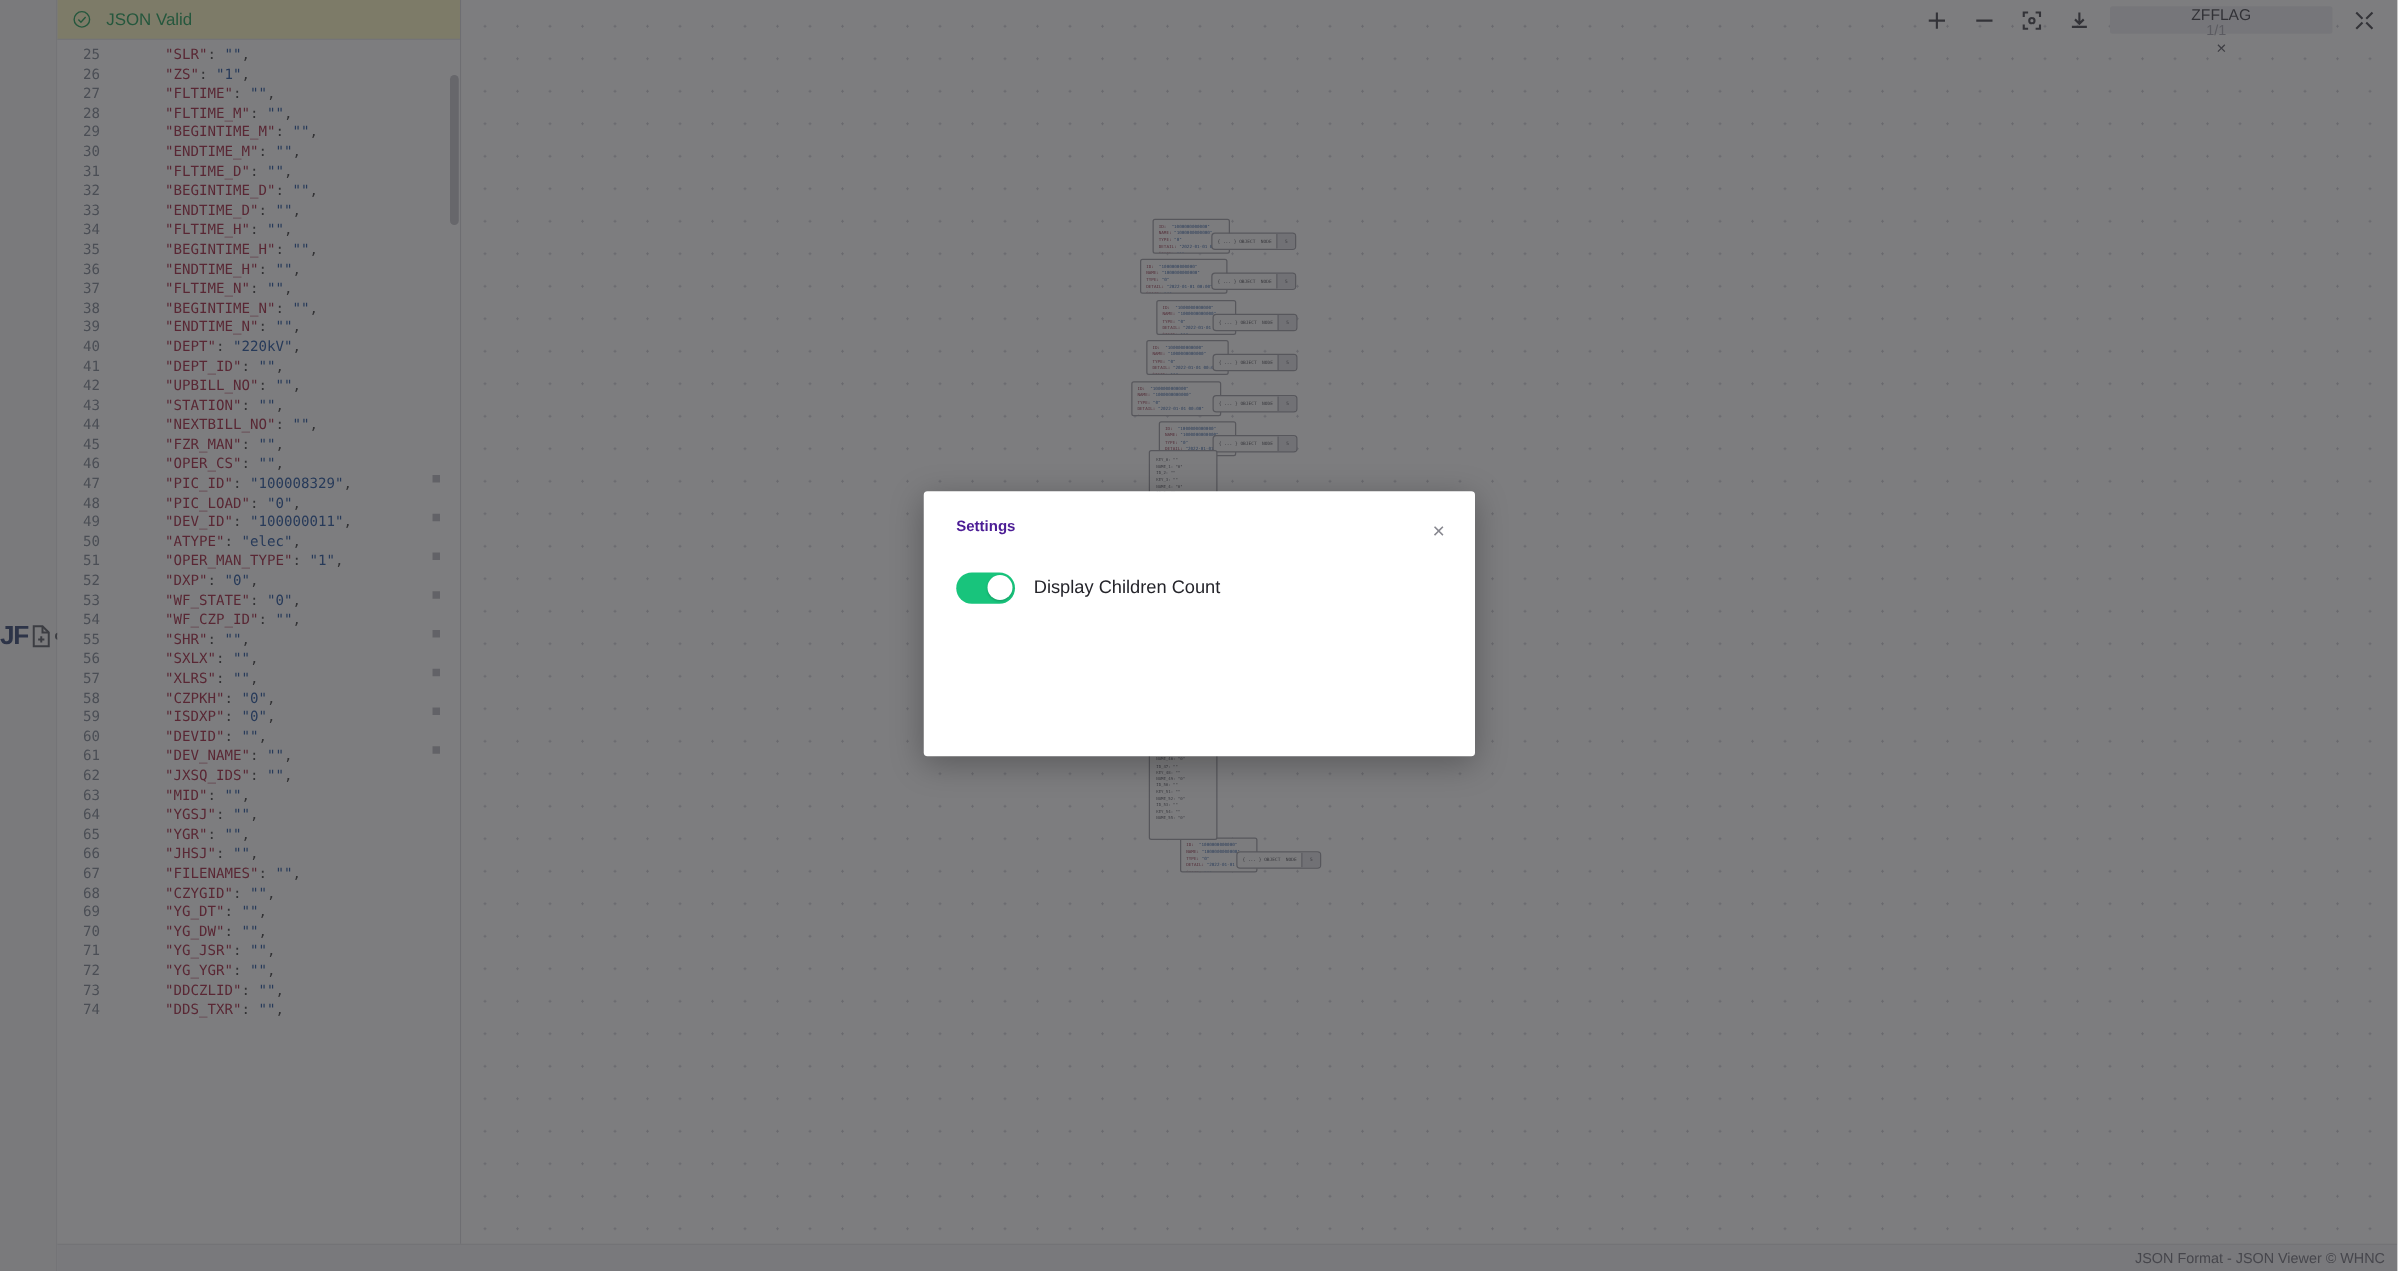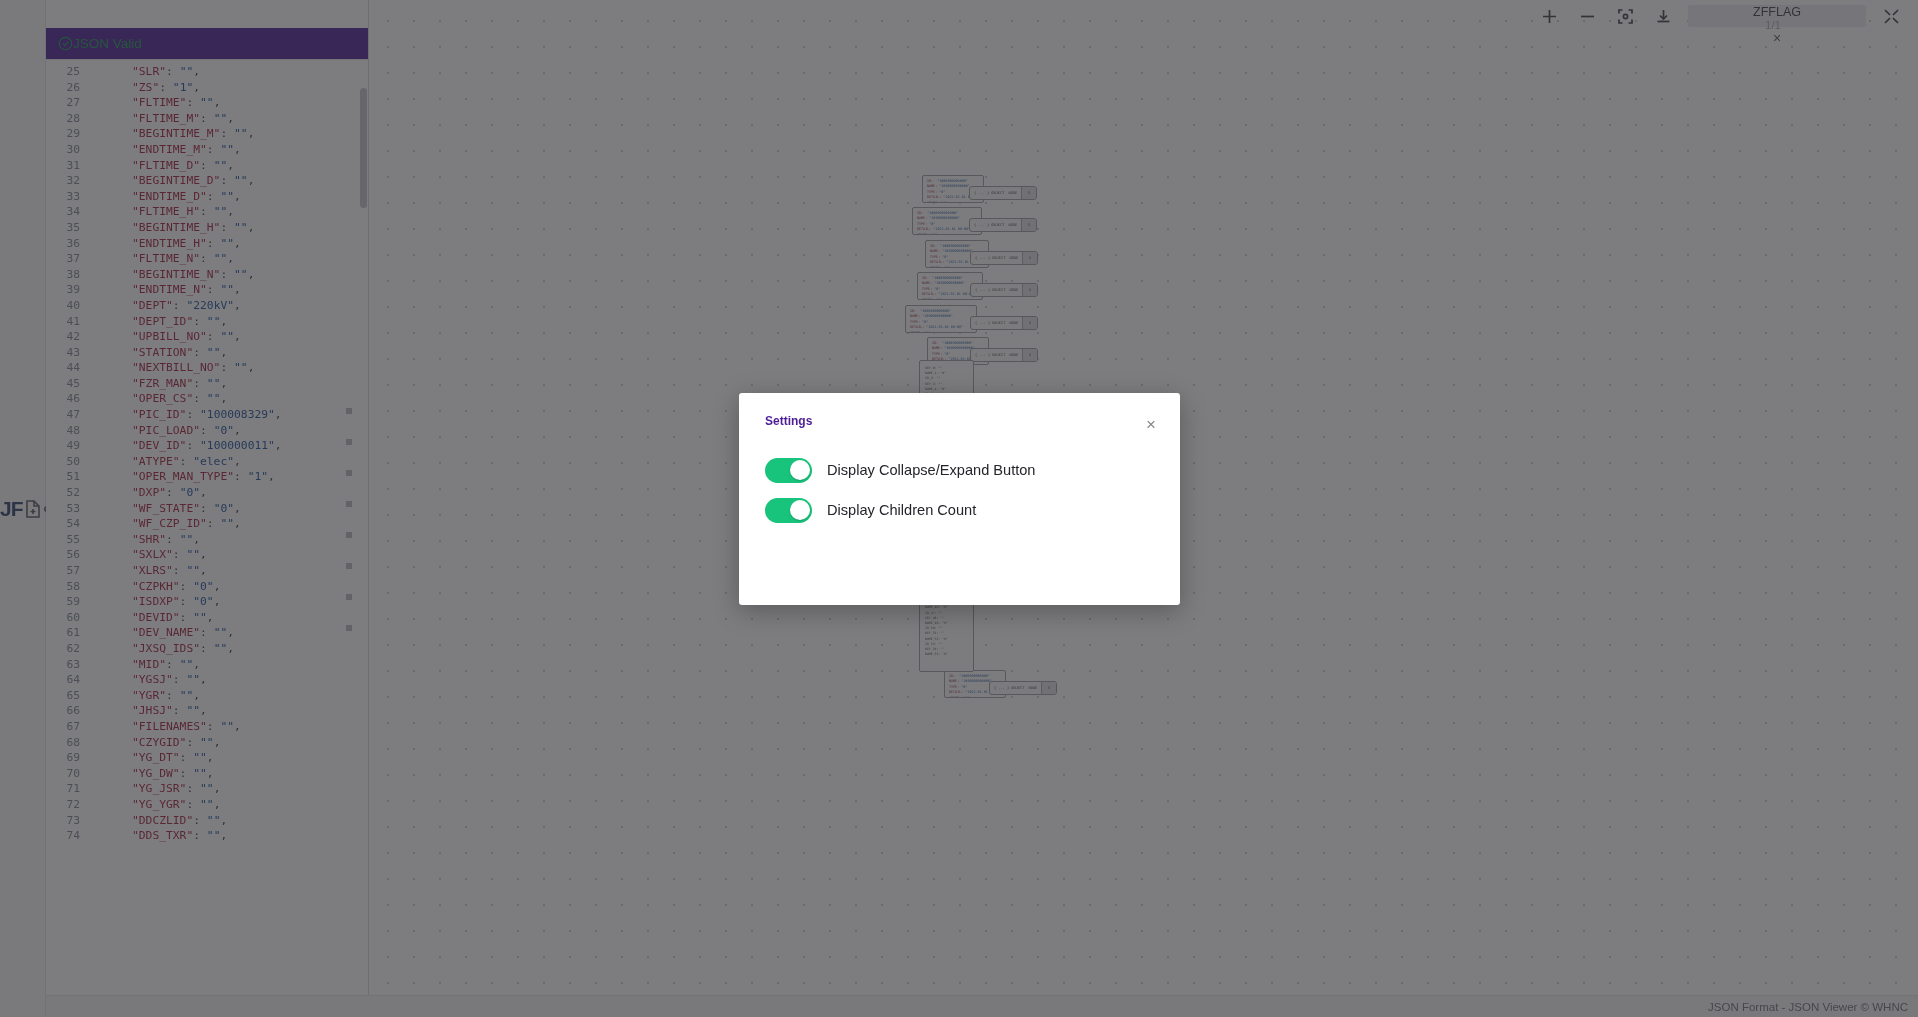--- a/index.html
+++ b/index.html
@@ -37,25 +37,24 @@
   
   .editor {
     position: absolute; left: 46px; top: 0;
     width: 323px; height: 1017px;
     background: #ffffff;
     border-right: 1px solid #d8d8dc;
     display: flex; flex-direction: column;
   }
   .editor-head {
     height: 32px; flex: none;
-    display: flex; align-items: center; gap: 0;
+    display: flex; align-items: center; gap: 12px;
     padding-left: 12px;
     border-bottom: 1px solid #e6e6ea;
-    background: #4c1d95;
-    margin-top: 28px;
+    background: #fef9c3;
   }
   .valid-ico { width: 15px; height: 15px; display: block; }
   .valid-txt { font-size: 13.5px; color: #1a9c52; }
 
   .code-wrap {
     flex: 1; position: relative; overflow: hidden;
     background: #ffffff;
   }
   .code-scroll { position: absolute; inset: 0; padding-top: 4px; }
   .code-row {
@@ -493,24 +492,18 @@
 
   <div class="overlay"></div>
   <div class="modal">
     <div class="modal-title">Settings</div>
     <div class="modal-close">×</div>
     <div class="opts" id="opt-list">
         <div class="opt-row">
           <div class="toggle" style="background: rgb(24, 196, 124);">
             <div class="knob"></div>
           </div>
-          <span class="opt-label">Display Collapse/Expand Button</span>
-        </div>
-        <div class="opt-row">
-          <div class="toggle" style="background: rgb(24, 196, 124);">
-            <div class="knob"></div>
-          </div>
           <span class="opt-label">Display Children Count</span>
         </div>
       </div>
   </div>
 
 </div>
 
 </body></html>

